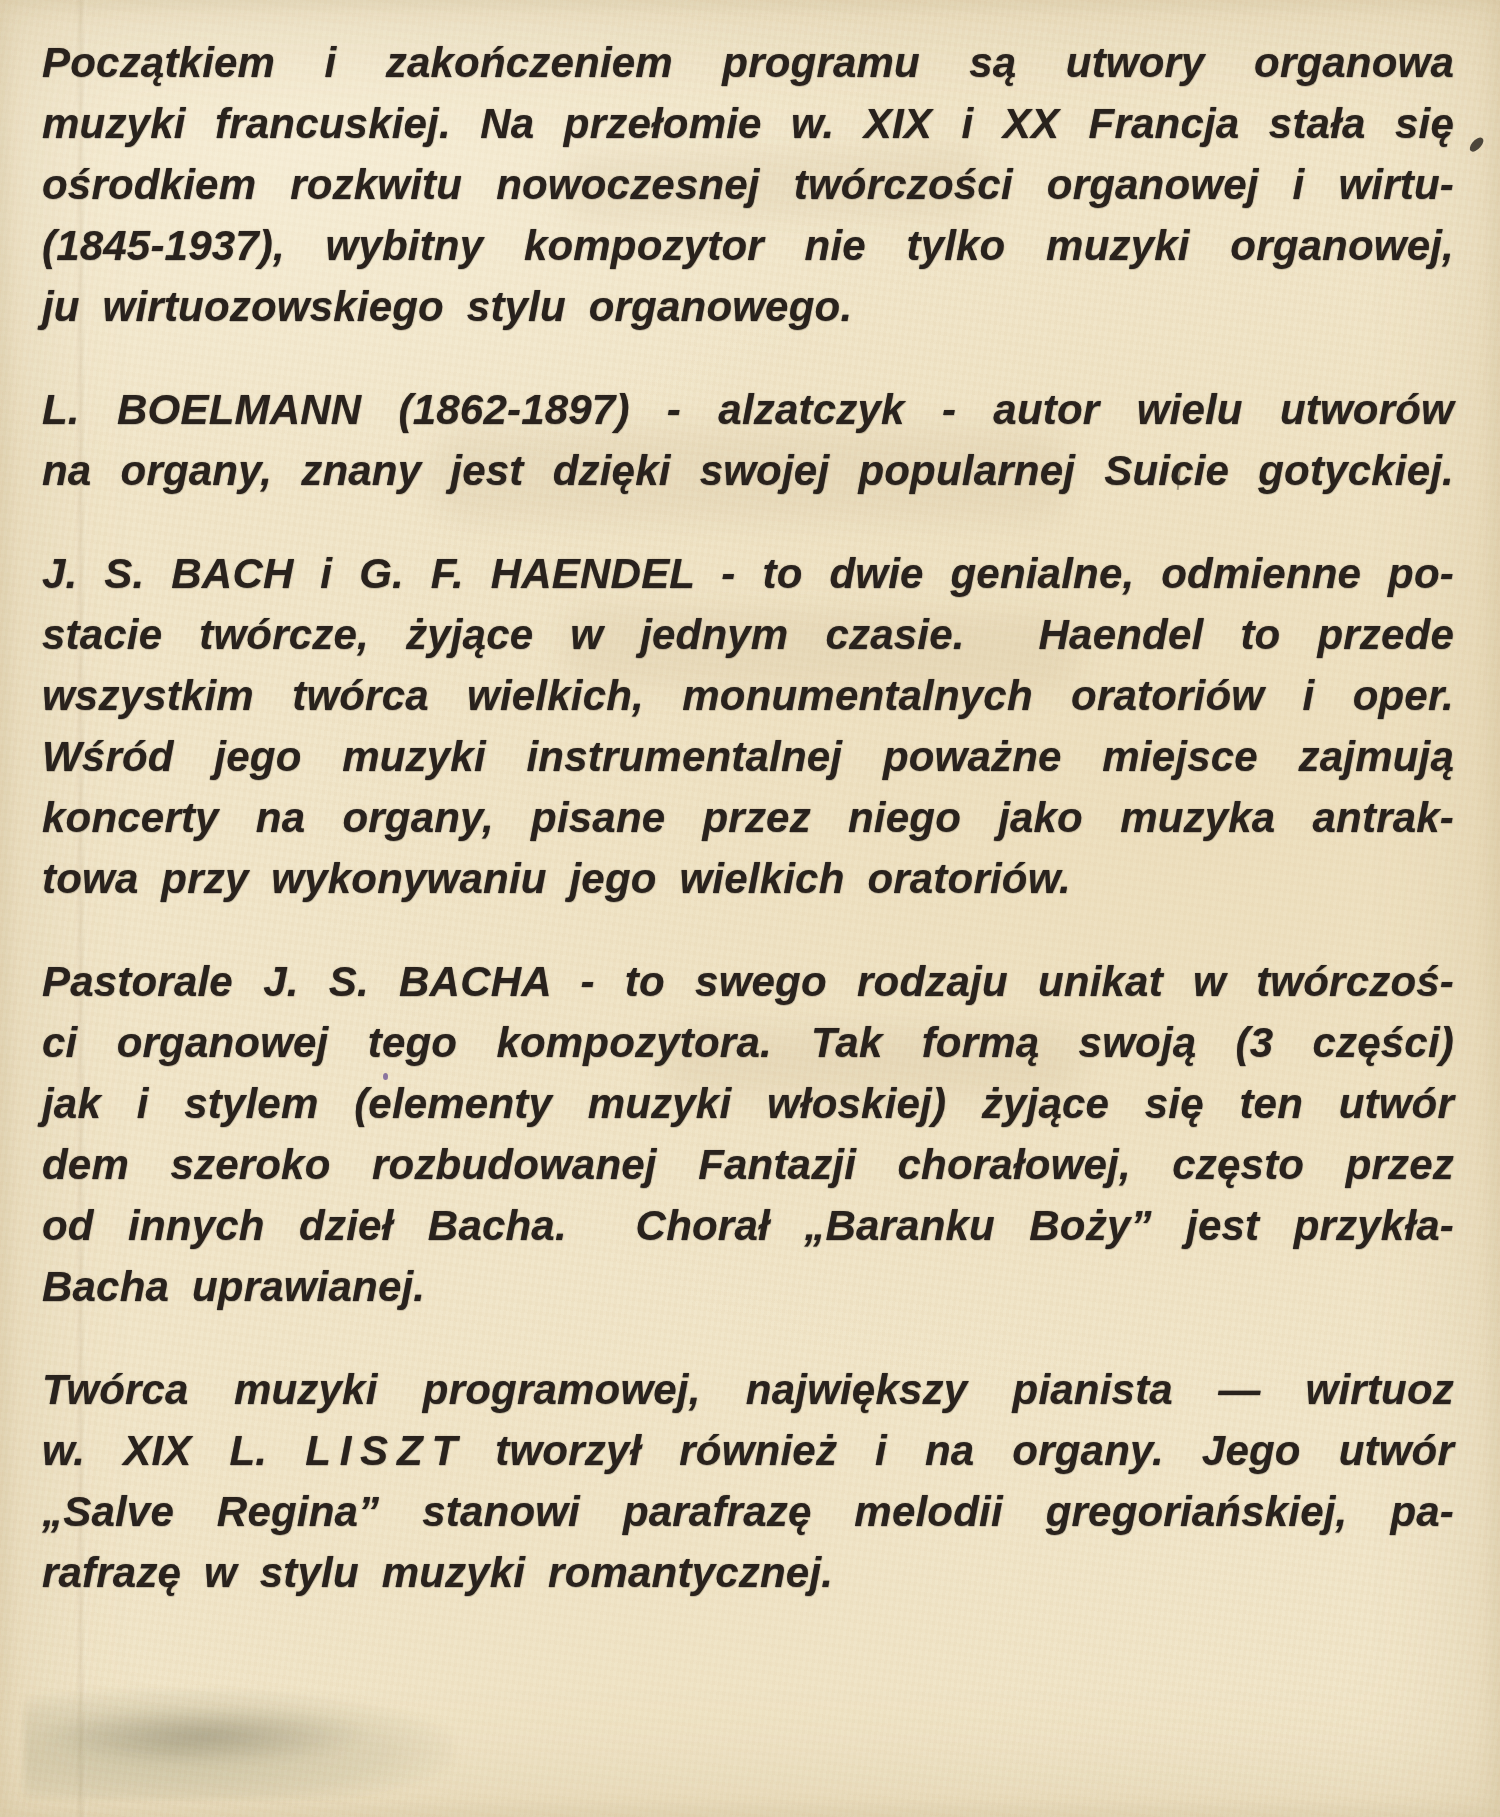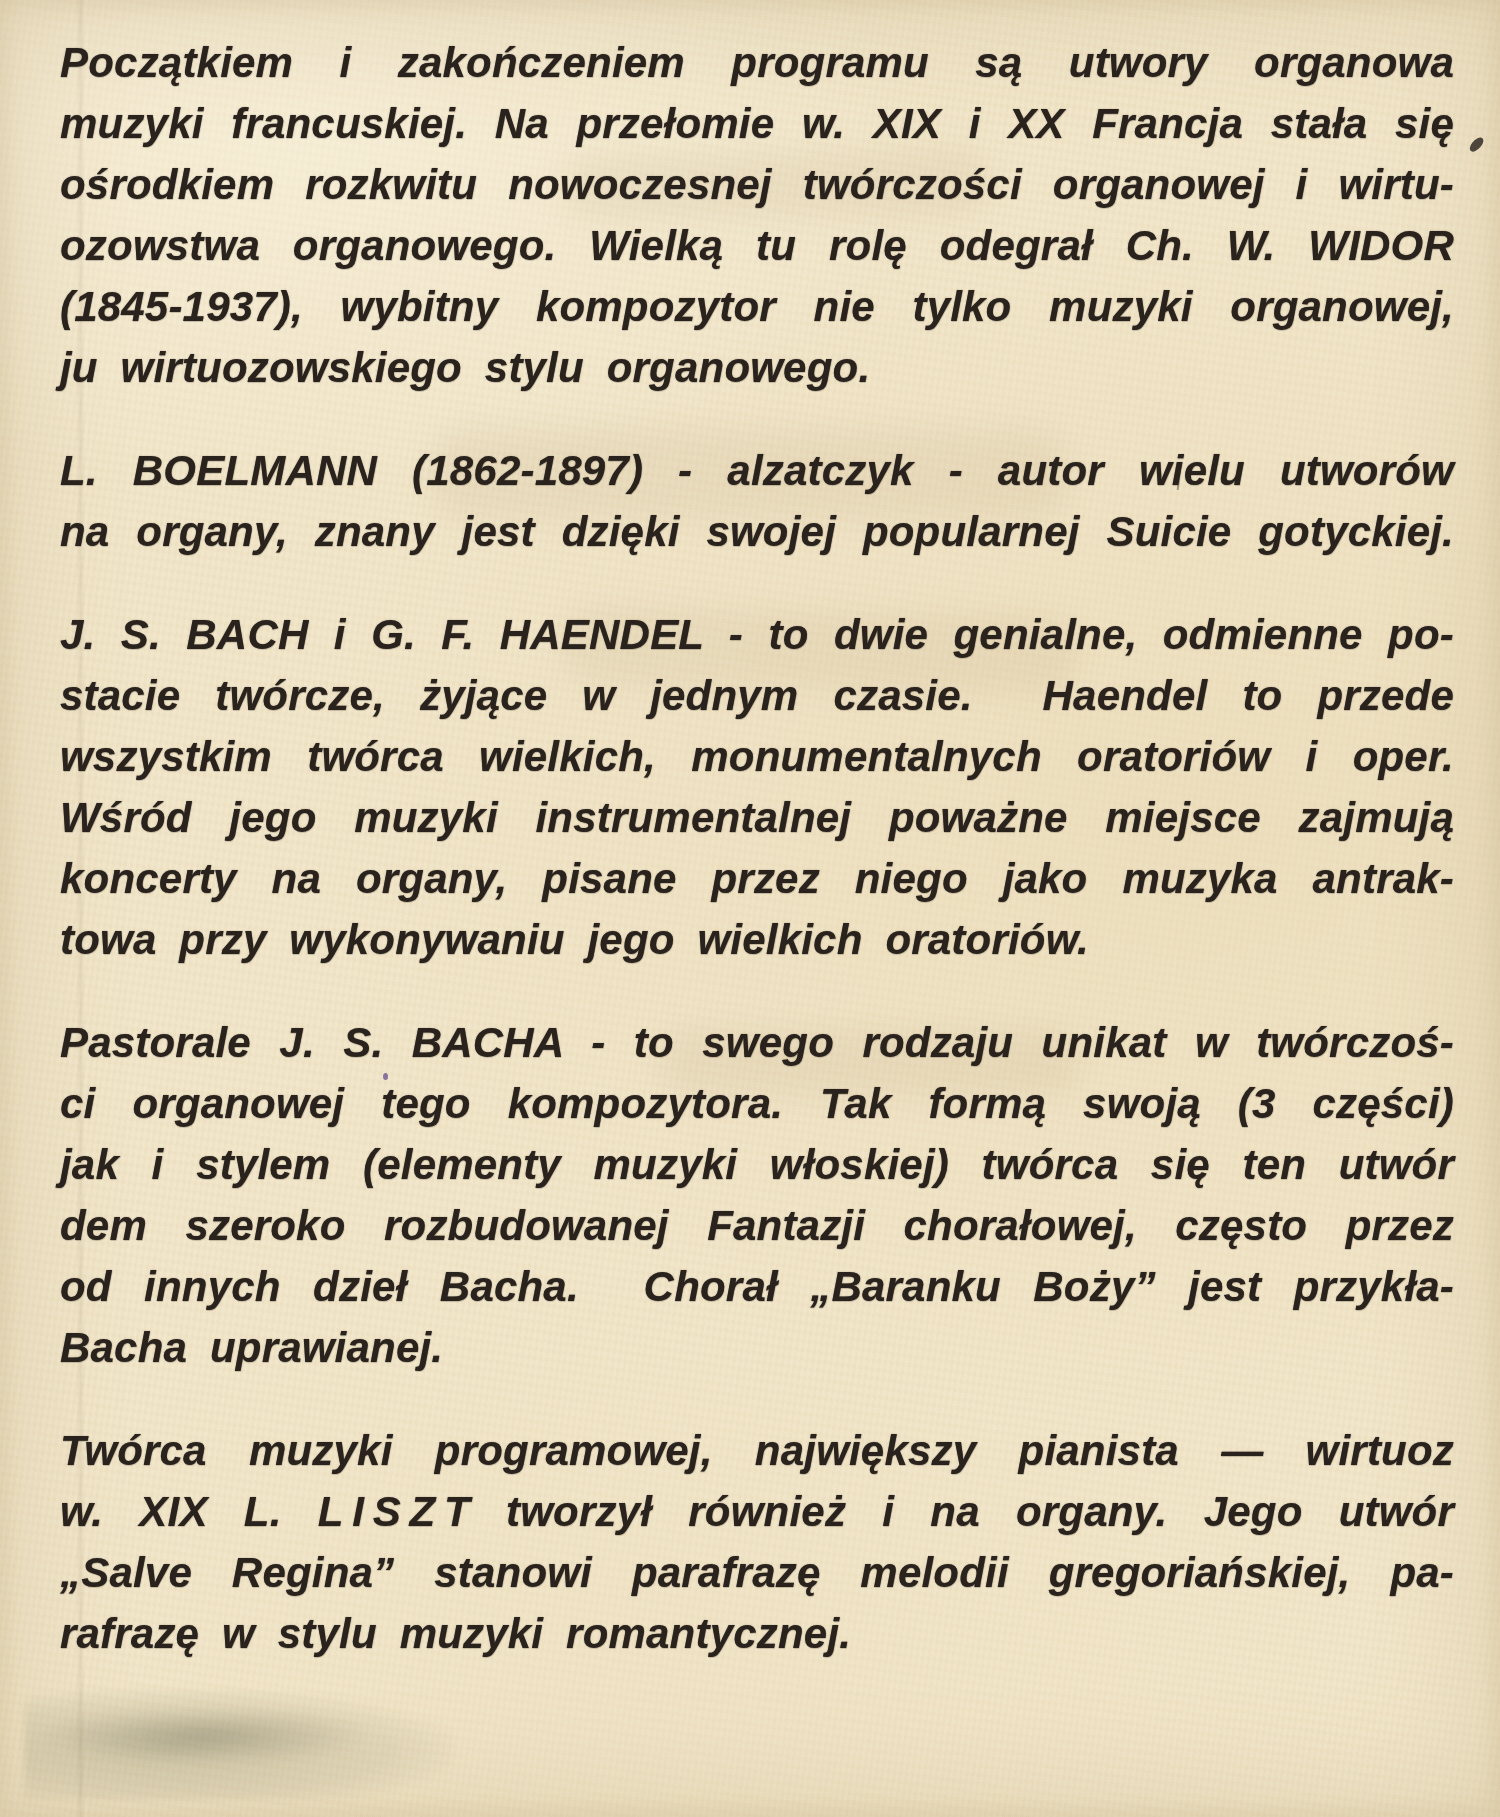--- a/index.html
+++ b/index.html
@@ -53,21 +53,21 @@
   }
   .smudge2 {
     position: absolute; left: 40px; top: 1706px; width: 330px; height: 58px;
     background: radial-gradient(ellipse, rgba(40,40,28,.20), transparent 70%);
     filter: blur(5px);
   }
   
   .content {
     position: absolute; left: 42px; right: 46px; top: 32px;
   }
-  .para { margin: 0 0 42px 18px; }
+  .para { margin: 0 0 42px 0; }
   .line {
     font-family: "Liberation Sans", "DejaVu Sans", sans-serif;
     font-style: italic;
     font-weight: 700;
     font-size: 42px;
     line-height: 61px;
     color: #29221d;
     letter-spacing: 0.2px;
     word-spacing: 4px;
     text-align: justify;
@@ -94,40 +94,39 @@
   <div class="scratch"></div>
   <div class="speck-purple"></div>
   <div class="smudge"></div>
   <div class="smudge2"></div>
 
   <div class="content" id="content">
       <div class="para">
         <div class="line">Początkiem i zakończeniem programu są utwory organowa</div>
         <div class="line">muzyki francuskiej. Na przełomie w. XIX i XX Francja stała się</div>
         <div class="line">ośrodkiem rozkwitu nowoczesnej twórczości organowej i wirtu-</div>
-        <div class="line">ozowstwa organowego. Wielką tu rolę odegrał Ch. W. WIDOR</div>
         <div class="line">(1845-1937), wybitny kompozytor nie tylko muzyki organowej,</div>
         <div class="line last">ju wirtuozowskiego stylu organowego.</div>
       </div>
       <div class="para">
         <div class="line">L. BOELMANN (1862-1897) - alzatczyk - autor wielu utworów</div>
         <div class="line">na organy, znany jest dzięki swojej popularnej Suicie gotyckiej.</div>
       </div>
       <div class="para">
         <div class="line">J. S. BACH i G. F. HAENDEL - to dwie genialne, odmienne po-</div>
         <div class="line">stacie twórcze, żyjące w jednym czasie.&nbsp; Haendel to przede</div>
         <div class="line">wszystkim twórca wielkich, monumentalnych oratoriów i oper.</div>
         <div class="line">Wśród jego muzyki instrumentalnej poważne miejsce zajmują</div>
         <div class="line">koncerty na organy, pisane przez niego jako muzyka antrak-</div>
         <div class="line last">towa przy wykonywaniu jego wielkich oratoriów.</div>
       </div>
       <div class="para">
         <div class="line">Pastorale J. S. BACHA - to swego rodzaju unikat w twórczoś-</div>
         <div class="line">ci organowej tego kompozytora. Tak formą swoją (3 części)</div>
-        <div class="line">jak i stylem (elementy muzyki włoskiej) twórca się ten utwór</div>
+        <div class="line">jak i stylem (elementy muzyki włoskiej) żyjące się ten utwór</div>
         <div class="line">dem szeroko rozbudowanej Fantazji chorałowej, często przez</div>
         <div class="line">od innych dzieł Bacha.&nbsp; Chorał „Baranku Boży” jest przykła-</div>
         <div class="line last">Bacha uprawianej.</div>
       </div>
       <div class="para">
         <div class="line">Twórca muzyki programowej, największy pianista — wirtuoz</div>
         <div class="line">w. XIX L. L I S Z T tworzył również i na organy. Jego utwór</div>
         <div class="line">„Salve Regina” stanowi parafrazę melodii gregoriańskiej, pa-</div>
         <div class="line last">rafrazę w stylu muzyki romantycznej.</div>
       </div>

